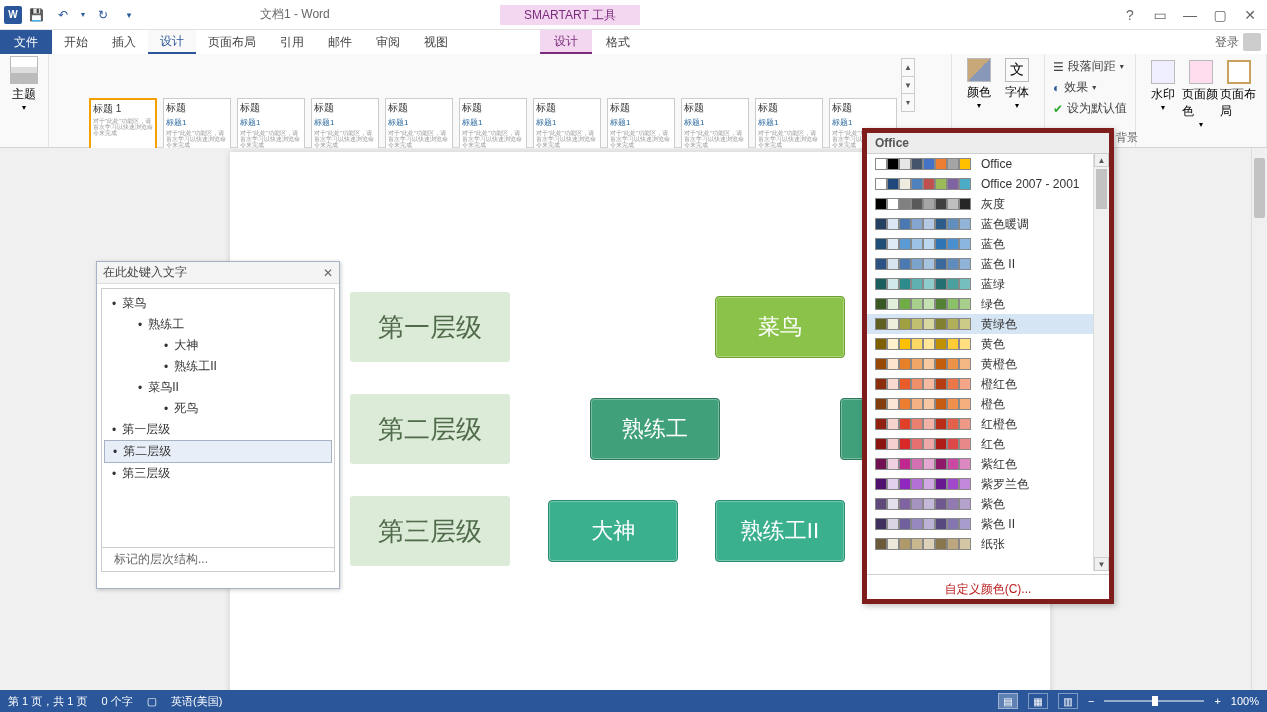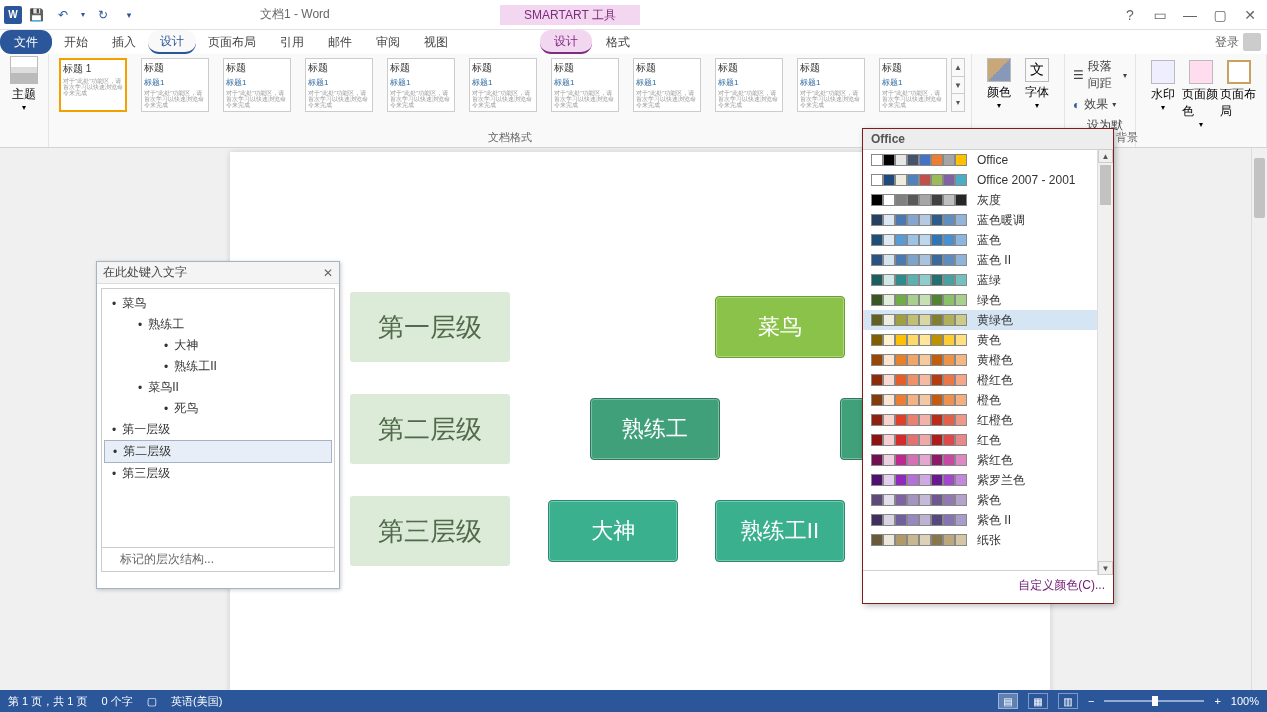--- a/index.html
+++ b/index.html
@@ -10,37 +10,37 @@
 .titlebar .qat { display: flex; align-items: center; gap: 4px; padding-left: 4px; }
 .titlebar .qat .wicon { width: 18px; height: 18px; background: #2b579a; color: #fff; font-size: 10px; font-weight: bold; display: flex; align-items: center; justify-content: center; border-radius: 2px; }
 .titlebar .qat .qbtn { width: 22px; height: 22px; display: flex; align-items: center; justify-content: center; color: #2b579a; cursor: pointer; }
 .titlebar .doctitle { position: absolute; left: 260px; color: #666; }
 .titlebar .tooltitle { position: absolute; left: 500px; text-align: center; background: #f3d6f0; color: #7b2d7b; padding: 0 20px; height: 20px; line-height: 20px; width: 140px; }
 .titlebar .winctrl { position: absolute; right: 4px; display: flex; align-items: center; gap: 4px; }
 .titlebar .winctrl .wbtn { width: 26px; height: 22px; display: flex; align-items: center; justify-content: center; color: #666; cursor: pointer; font-size: 14px; }
 
 
 .ribbontabs { height: 24px; display: flex; align-items: stretch; font-size: 12px; }
-.ribbontabs .tab { padding: 0 12px; display: flex; align-items: center; cursor: pointer; color: #444; border-radius: 11px; }
+.ribbontabs .tab { padding: 0 12px; display: flex; align-items: center; cursor: pointer; color: #444; }
 .ribbontabs .tab.file { background: #2b579a; color: #fff; padding: 0 14px; }
 .ribbontabs .tab.active { color: #2b579a; border-bottom: 2px solid #2b579a; background: #f9f9f9; }
 .ribbontabs .tab.ctx { padding: 0 14px; }
 .ribbontabs .tab.ctx.active { background: #f3d6f0; color: #7b2d7b; border-bottom: 2px solid #7b2d7b; }
 .ribbontabs .spacer { flex: 1; }
 .ribbontabs .login { display: flex; align-items: center; gap: 4px; padding-right: 6px; color: #666; }
 .ribbontabs .login .avatar { width: 18px; height: 18px; background: #ccc; border-radius: 2px; }
 
 
 .ribbon { height: 94px; background: #f9f9f9; border-bottom: 1px solid #d4d4d4; display: flex; position: relative; }
 .rgroup { border-right: 1px solid #e4e4e4; padding: 2px 6px; display: flex; flex-direction: column; align-items: center; justify-content: flex-start; }
 .rgroup .glabel { font-size: 11px; color: #666; margin-top: auto; }
 .themebtn { width: 36px; display: flex; flex-direction: column; align-items: center; cursor: pointer; }
 .themebtn .tswatch { width: 28px; height: 28px; border: 1px solid #bbb; margin-bottom: 2px; background: linear-gradient(#fff 40%, #ddd 40% 60%, #bbb 60%); }
 .gallery { flex: 1; display: flex; flex-direction: column; }
-.gallery .grow { display: flex; gap: 14px; padding: 2px 4px 0 4px; overflow: hidden; height: 58px; }
+.gallery .grow { display: flex; gap: 6px; padding: 2px 4px 0 4px; overflow: hidden; height: 58px; margin-top: 40px; }
 .gallery .gitem { width: 68px; height: 54px; border: 1px solid #ccc; background: #fff; font-size: 8px; color: #777; padding: 2px; overflow: hidden; cursor: pointer; position: relative; }
 .gallery .gitem.sel { border: 2px solid #f2a100; }
 .gallery .gitem .gt { font-size: 10px; color: #333; display: block; }
 .gallery .gitem .gs { font-size: 8px; color: #2c6aa0; display: block; margin-top: 2px; }
 .gallery .gitem .gb { font-size: 6px; color: #999; line-height: 1; display: block; margin-top: 2px; }
 .gallery .gctrl { width: 14px; display: flex; flex-direction: column; border: 1px solid #ccc; height: 54px; margin-top: 2px; }
 .gallery .gctrl div { flex: 1; display: flex; align-items: center; justify-content: center; font-size: 8px; cursor: pointer; color: #555; }
 .gallery .gctrl div + div { border-top: 1px solid #ccc; }
 .rgroup.colors { flex-direction: column; align-items: flex-start; padding: 2px 8px; }
 .bigbtn { display: flex; flex-direction: column; align-items: center; width: 38px; cursor: pointer; padding-top: 2px; }
@@ -57,42 +57,42 @@
 
 
 .textpane { position: absolute; left: 96px; top: 113px; width: 244px; height: 328px; background: #fff; border: 1px solid #a5b3c4; box-shadow: 1px 1px 4px rgba(0,0,0,0.2); z-index: 5; }
 .textpane .tphead { height: 22px; background: #f4f4f4; border-bottom: 1px solid #ddd; display: flex; align-items: center; padding: 0 6px; font-size: 12px; color: #444; }
 .textpane .tphead .tpclose { margin-left: auto; cursor: pointer; color: #666; }
 .textpane .tpbody { padding: 4px; }
 .textpane .tplist { border: 1px solid #ccc; height: 260px; padding: 4px 2px; overflow: auto; font-size: 12px; color: #333; }
 .textpane .tpitem { padding: 2px 0; display: flex; align-items: center; cursor: text; }
 .textpane .tpitem.sel { background: #e8eef7; border: 1px solid #a5b3c4; }
 .textpane .tpitem::before { content: "•"; margin-right: 6px; color: #333; }
-.textpane .tpfoot { border: 1px solid #ccc; border-top: none; height: 24px; display: flex; align-items: center; padding: 0 18px; color: #666; cursor: pointer; }
+.textpane .tpfoot { border: 1px solid #ccc; border-top: none; height: 24px; display: flex; align-items: center; padding: 0 12px; color: #666; cursor: pointer; }
 
 
 .smartart { position: absolute; left: 120px; top: 140px; width: 680px; }
 .sarow { display: flex; align-items: center; margin-bottom: 32px; position: relative; }
 .salabel { width: 160px; height: 70px; background: #dcead8; display: flex; align-items: center; justify-content: center; font-size: 26px; color: #506b4a; border-radius: 3px; margin-right: 20px; }
 .sanodes { flex: 1; display: flex; justify-content: space-around; position: relative; }
 .sanode { width: 130px; height: 62px; border-radius: 4px; display: flex; align-items: center; justify-content: center; font-size: 22px; color: #fff; box-shadow: inset 0 0 0 1px rgba(255,255,255,0.3); }
 .sanode.lvl1 { background: #8bc34a; border: 1px solid #6a9e2e; }
 .sanode.lvl2 { background: #3fa07a; border: 1px solid #2e7a5c; }
 .sanode.lvl3 { background: #3bb08f; border: 1px solid #2a8a6e; }
 
 
-.colordrop { position: absolute; left: 862px; top: 128px; width: 252px; height: 476px; background: #fff; border: 1px solid #7f1d1d; box-shadow: 2px 2px 6px rgba(0,0,0,0.25); z-index: 10; font-size: 12px; }
+.colordrop { position: absolute; left: 862px; top: 128px; width: 252px; height: 476px; background: #fff; border: 5px solid #7f1d1d; box-shadow: 2px 2px 6px rgba(0,0,0,0.25); z-index: 10; font-size: 12px; }
 .colordrop .cdhead { background: #ededed; padding: 3px 8px; font-weight: bold; color: #555; border-bottom: 1px solid #d0d0d0; }
 .colordrop .cdbody { overflow-y: auto; height: 420px; }
 .colordrop .cdrow { display: flex; align-items: center; padding: 2px 8px; gap: 10px; cursor: pointer; height: 20px; }
 .colordrop .cdrow.hov { background: #d6e5f3; }
 .colordrop .cswatches { display: flex; gap: 0; }
 .colordrop .csw { width: 12px; height: 12px; border: 1px solid #888; }
 .colordrop .cname { color: #333; }
-.colordrop .cdfoot { border-top: 1px solid #d0d0d0; padding: 6px 8px; cursor: pointer; color: #701a75; text-align: right; }
+.colordrop .cdfoot { border-top: 1px solid #d0d0d0; padding: 6px 8px; cursor: pointer; color: #b91c1c; text-align: center; }
 .colordrop .cdscroll { position: absolute; right: 0; top: 20px; bottom: 28px; width: 16px; background: #f0f0f0; border-left: 1px solid #ddd; }
 .colordrop .cdscroll .cdthumb { position: absolute; left: 2px; right: 2px; top: 16px; height: 40px; background: #c2c2c2; }
 .colordrop .cdscroll .cdarrow { position: absolute; left: 0; right: 0; height: 14px; display: flex; align-items: center; justify-content: center; font-size: 8px; color: #555; border: 1px solid #ccc; background: #f0f0f0; }
 .behindlabel { position: absolute; left: 1116px; top: 130px; font-size: 11px; color: #666; }
 
 
 .statusbar { position: absolute; bottom: 0; left: 0; right: 0; height: 22px; background: #2b579a; color: #fff; display: flex; align-items: center; font-size: 11px; padding: 0 8px; gap: 14px; }
 .statusbar .sright { margin-left: auto; display: flex; align-items: center; gap: 10px; }
 .statusbar .viewbtn { width: 20px; height: 16px; border: 1px solid rgba(255,255,255,0.4); cursor: pointer; display: flex; align-items: center; justify-content: center; font-size: 10px; }
 .statusbar .viewbtn.active { background: rgba(255,255,255,0.25); }

